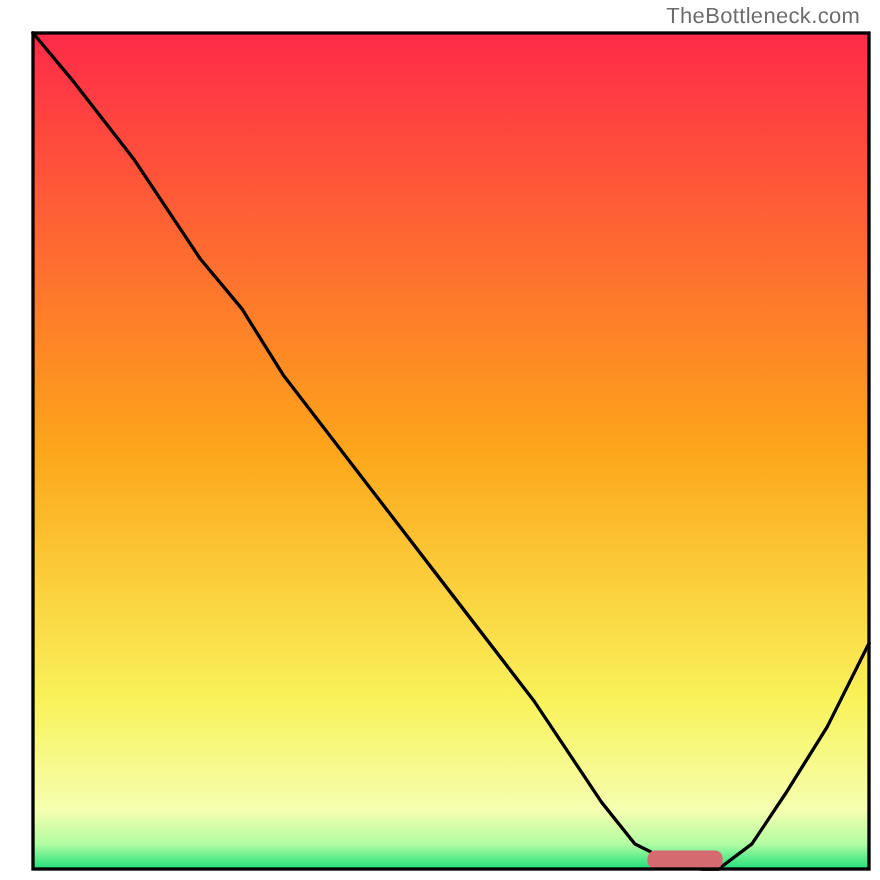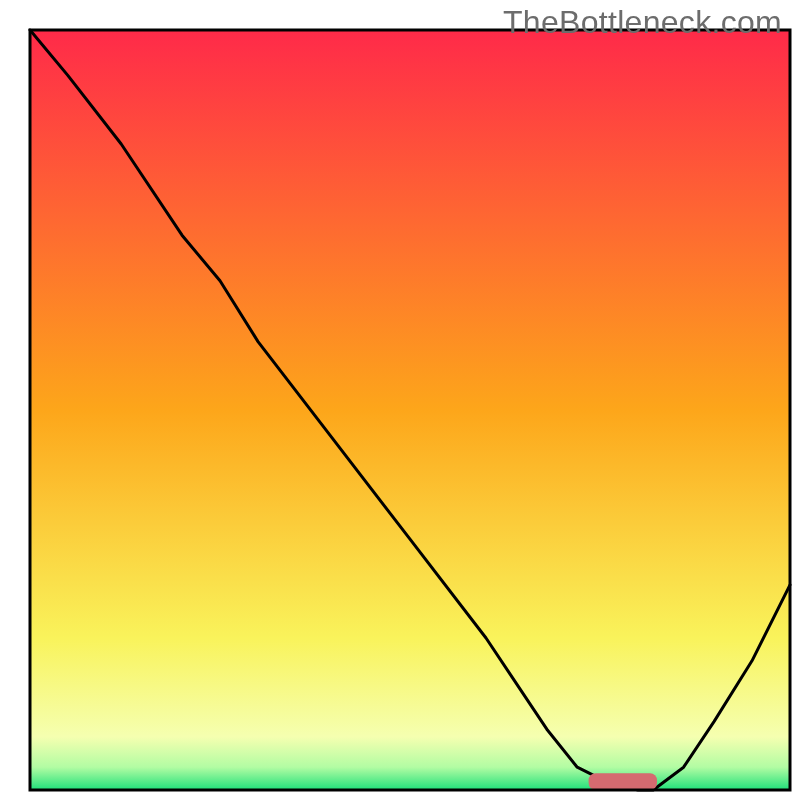--- a/index.html
+++ b/index.html
@@ -14,21 +14,21 @@
   .container {
     position: relative;
     width: 800px;
     height: 800px;
   }
   .watermark {
     position: absolute;
     top: 4px;
     right: 18px;
     color: #6c6c6c;
-    font-size: 32px;
+    font-size: 20px;
     font-weight: 500;
     letter-spacing: 0.3px;
     z-index: 10;
   }
   svg.plot {
     position: absolute;
     left: 0;
     top: 0;
   }
 </style>

